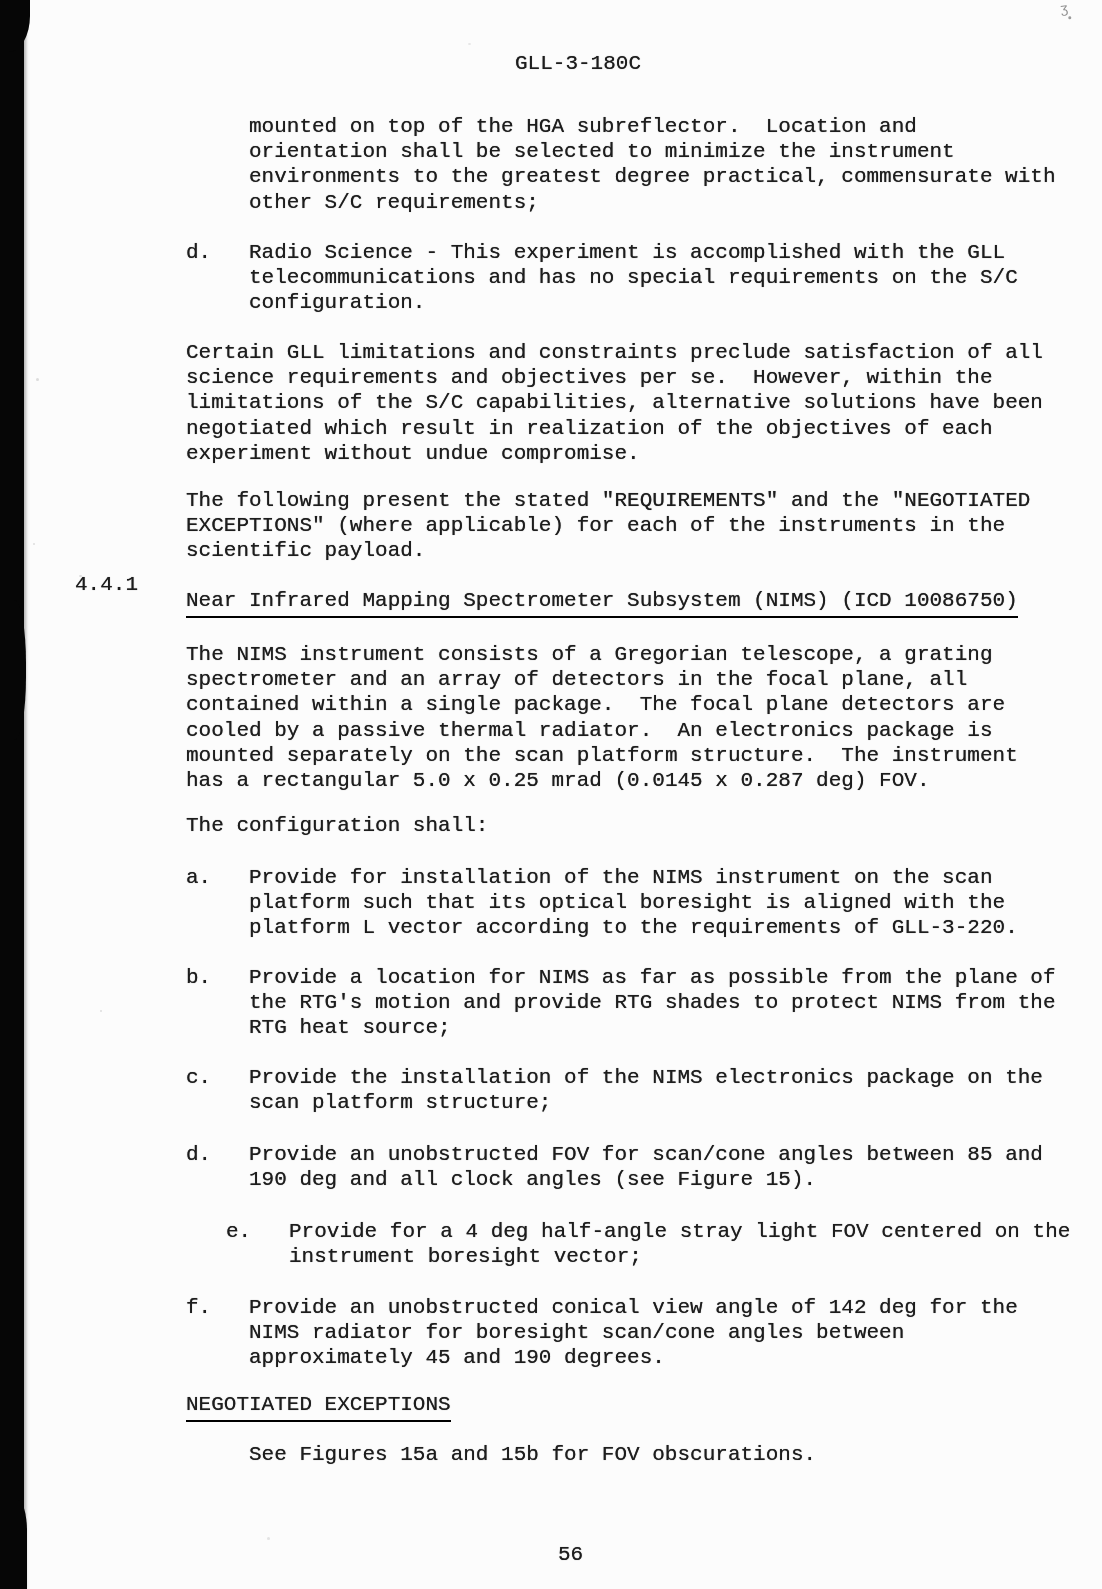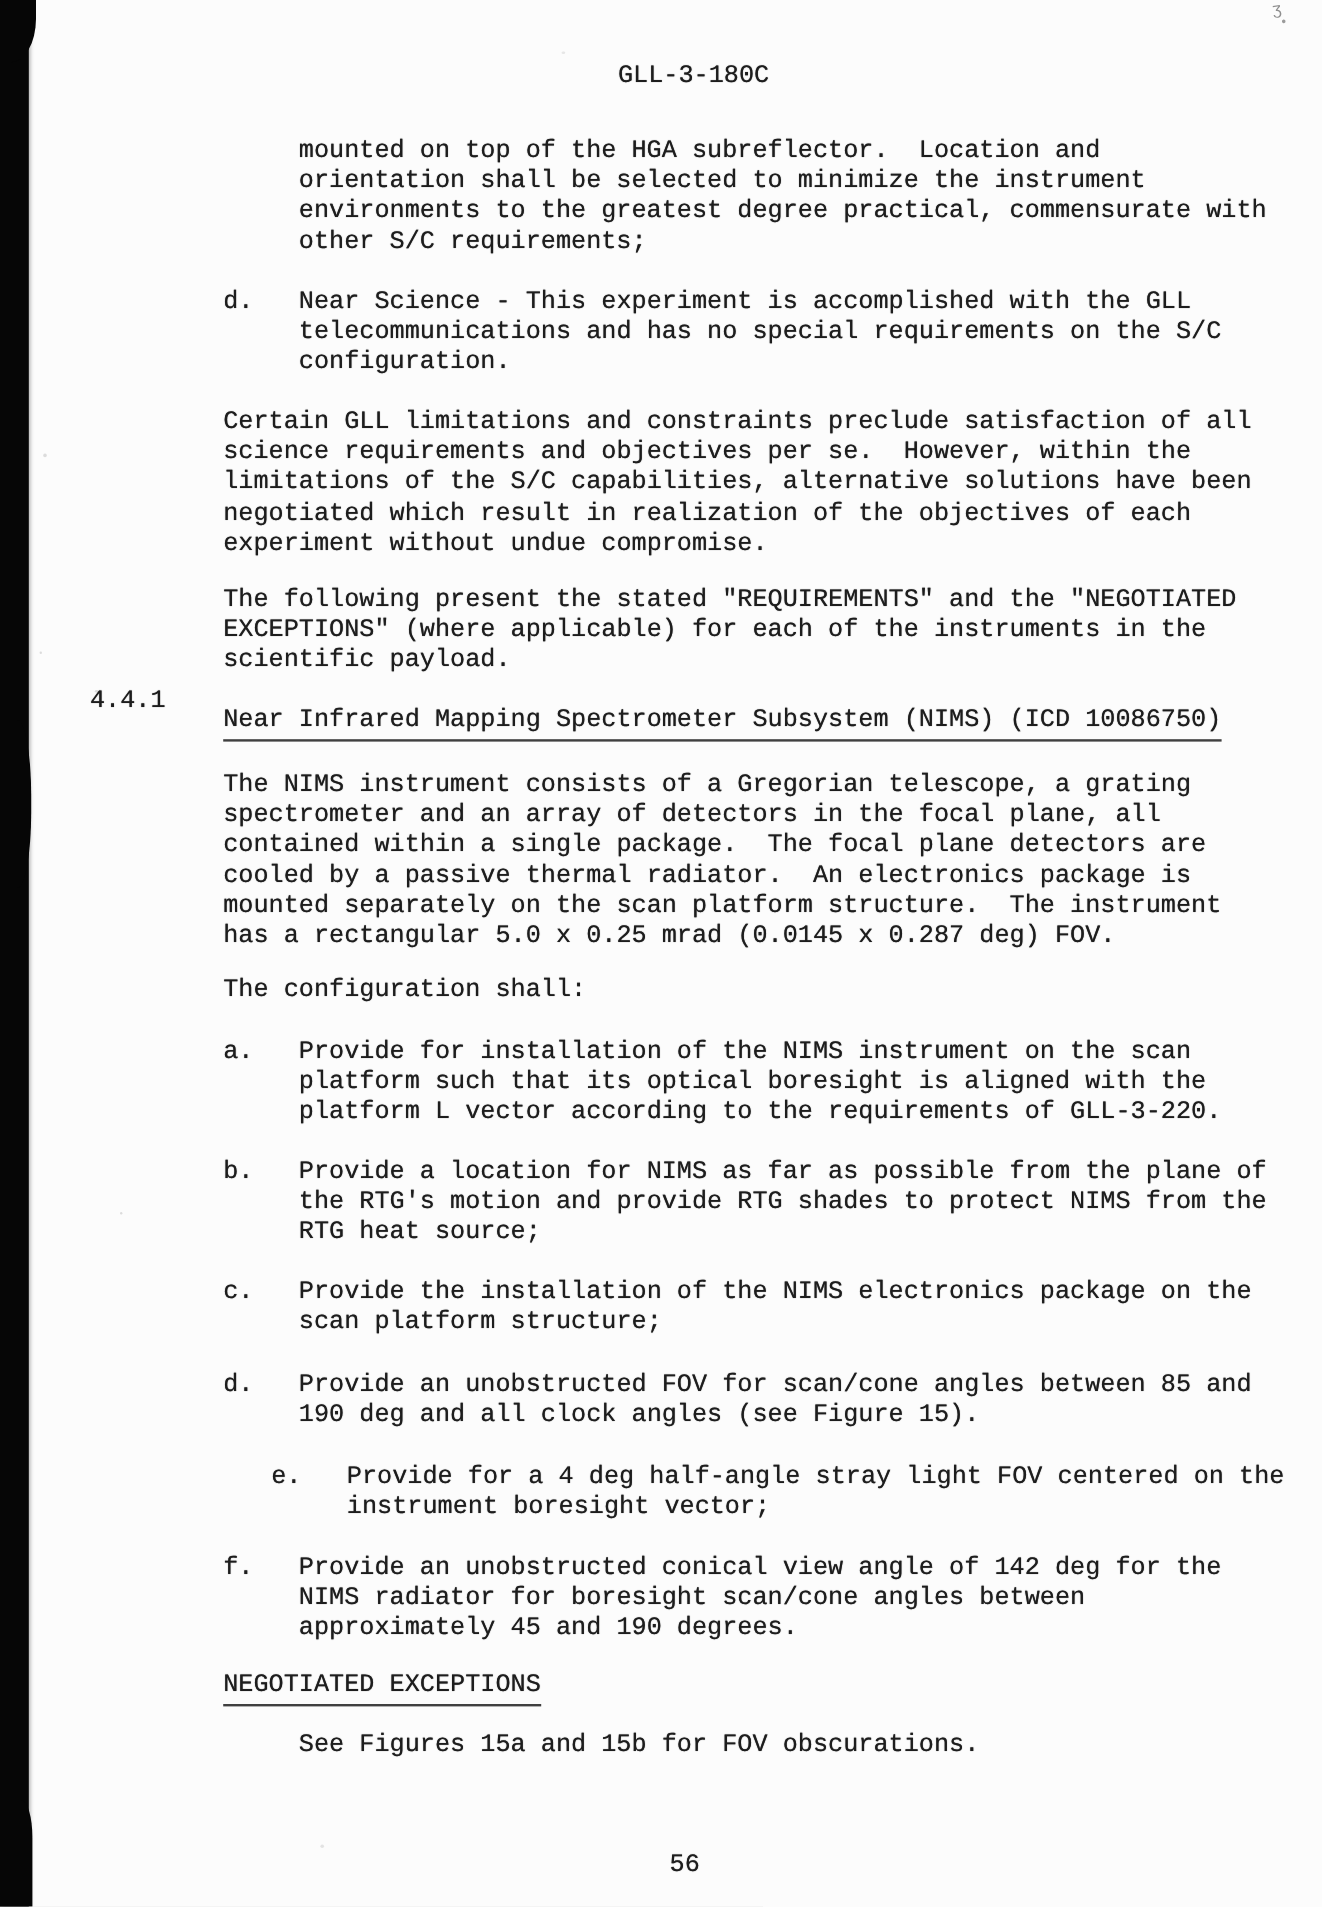--- a/index.html
+++ b/index.html
@@ -22,21 +22,21 @@
   .t, .heading, .pagenum, .docnum {
     position: absolute;
     margin: 0;
     white-space: pre;
     font-family: inherit;
     font-size: inherit;
     line-height: inherit;
     text-shadow: 0 0 0.7px rgba(25,25,25,0.85);
   }
   .underlined {
-    border-bottom: 2px solid #404040;
+    border-bottom: 2px solid #000000;
     padding-bottom: 4px;
   }
   
   .scan-bar {
     position: absolute;
     left: 0; top: 0;
     width: 24px; height: 1589px;
     background: #060606;
     box-shadow: 2px 0 3px rgba(40,40,40,0.35);
   }
@@ -131,21 +131,21 @@
   <div class="speck sp5"></div>
   <div class="speck sp6"></div>
 
   <div class="docnum">GLL-3-180C</div>
 
   <pre class="t p-mounted">mounted on top of the HGA subreflector.  Location and
 orientation shall be selected to minimize the instrument
 environments to the greatest degree practical, commensurate with
 other S/C requirements;</pre>
 
-  <pre class="t p-radio">d.   Near Science - This experiment is accomplished with the GLL
+  <pre class="t p-radio">d.   Radio Science - This experiment is accomplished with the GLL
      telecommunications and has no special requirements on the S/C
      configuration.</pre>
 
   <pre class="t p-certain">Certain GLL limitations and constraints preclude satisfaction of all
 science requirements and objectives per se.  However, within the
 limitations of the S/C capabilities, alternative solutions have been
 negotiated which result in realization of the objectives of each
 experiment without undue compromise.</pre>
 
   <pre class="t p-following">The following present the stated "REQUIREMENTS" and the "NEGOTIATED

